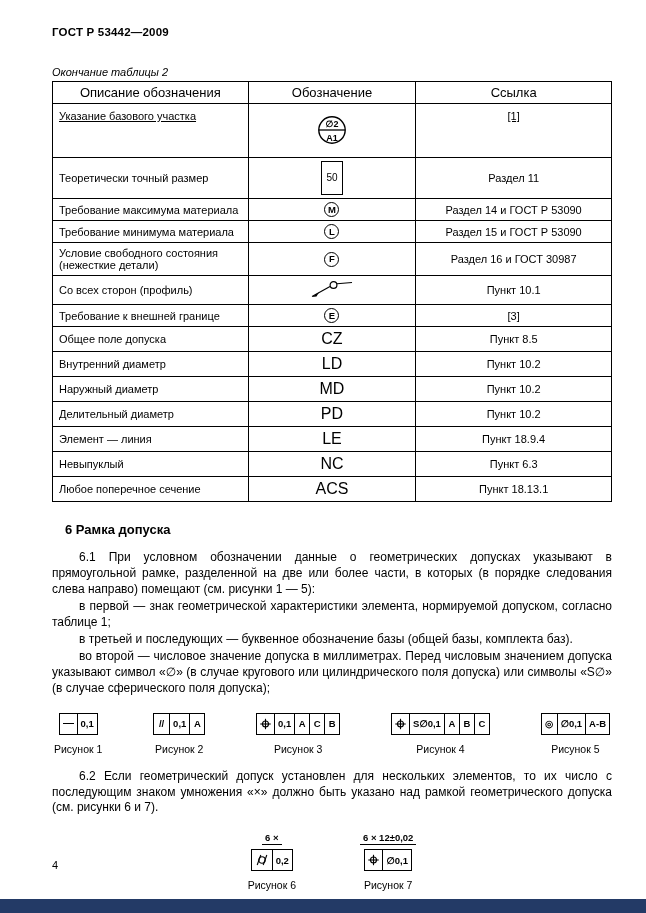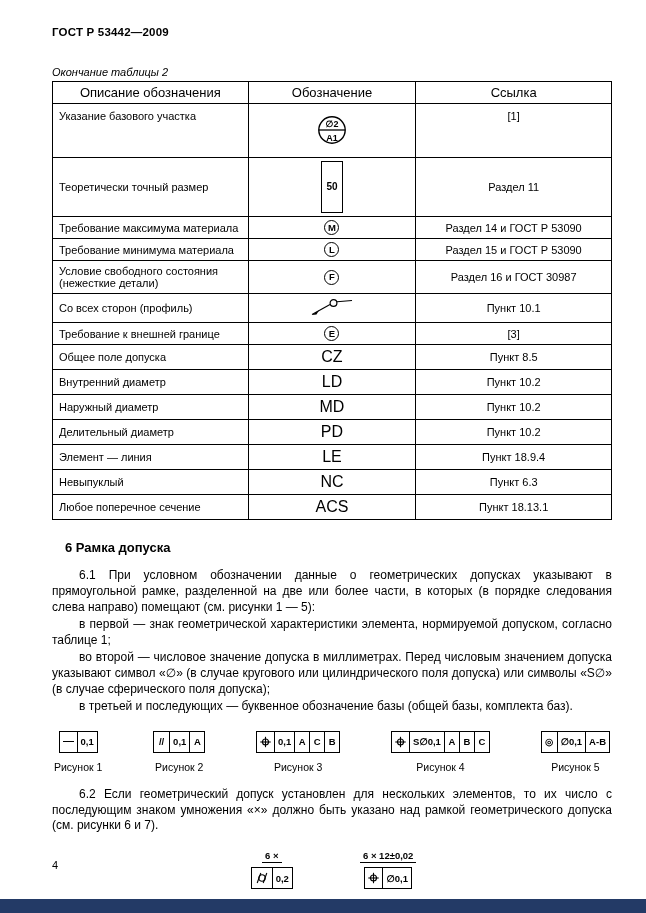--- a/index.html
+++ b/index.html
@@ -17,30 +17,30 @@
 
   .table-caption { margin-top:28px; margin-bottom:3px; font-style:italic; font-size:11px; }
 
   table.symbols { width:100%; border-collapse:collapse; font-size:11px; }
   table.symbols th, table.symbols td { border:1px solid #000; }
   table.symbols th { font-size:13px; font-weight:normal; padding:3px 4px; text-align:center; }
   td.desc { width:35%; text-align:left; padding:4px 6px; vertical-align:middle; }
   td.sym  { width:30%; text-align:center; padding:3px 6px; vertical-align:middle; }
   td.ref  { width:35%; text-align:center; padding:4px 6px; vertical-align:middle; }
   tr.tall td { height:54px; }
-  td.top { vertical-align:top; padding-top:6px; }
+  td.top { vertical-align:top; padding-top:6px;text-decoration:underline; }
 
   .circled {
     display:inline-flex; align-items:center; justify-content:center;
     width:15px; height:15px; border:1.5px solid #000; border-radius:50%;
     font-size:9.5px; font-weight:bold; line-height:1;
   }
   .boxed {
-    display:inline-block; border:1.3px solid #000; padding:19px 4px;
-    font-size:10px; font-weight:bold; line-height:1.2;
+    display:inline-block; border:1.3px solid #000; padding:10px 4px;
+    font-size:10px; font-weight:normal; line-height:1.2;
   }
   .code { font-size:16px; }
 
   svg text { font-family:"Liberation Sans", sans-serif; font-size:9px; font-weight:bold; fill:#000; }
 
   .section-title { margin:20px 0 13px; padding-left:13px; font-size:13px; font-weight:bold; }
 
   .para { font-size:12px; line-height:1.33; text-align:justify; text-indent:27px; }
   .para + .para { margin-top:1px; }
   .p62 { margin-top:14px; }
@@ -181,22 +181,22 @@
         <td class="sym code">ACS</td>
         <td class="ref">Пункт 18.13.1</td>
       </tr>
     </tbody>
   </table>
 
   <div class="section-title">6 Рамка допуска</div>
 
   <p class="para">6.1 При условном обозначении данные о геометрических допусках указывают в прямоугольной рамке, разделенной на две или более части, в которых (в порядке следования слева направо) помещают (см. рисунки 1 — 5):</p>
   <p class="para">в первой — знак геометрической характеристики элемента, нормируемой допуском, согласно таблице 1;</p>
+  <p class="para">в третьей и последующих — буквенное обозначение базы (общей базы, комплекта баз).</p>
   <p class="para">во второй — числовое значение допуска в миллиметрах. Перед числовым значением допуска указывают символ «∅» (в случае кругового или цилиндрического поля допуска) или символы «S∅» (в случае сферического поля допуска);</p>
-  <p class="para">в третьей и последующих — буквенное обозначение базы (общей базы, комплекта баз).</p>
 
   <div class="figures-row">
 
     <div class="figure">
       <div class="frame">
         <span class="cell">
             <span class="dash"></span>
           </span>
         <span class="cell">0,1</span>
       </div>

